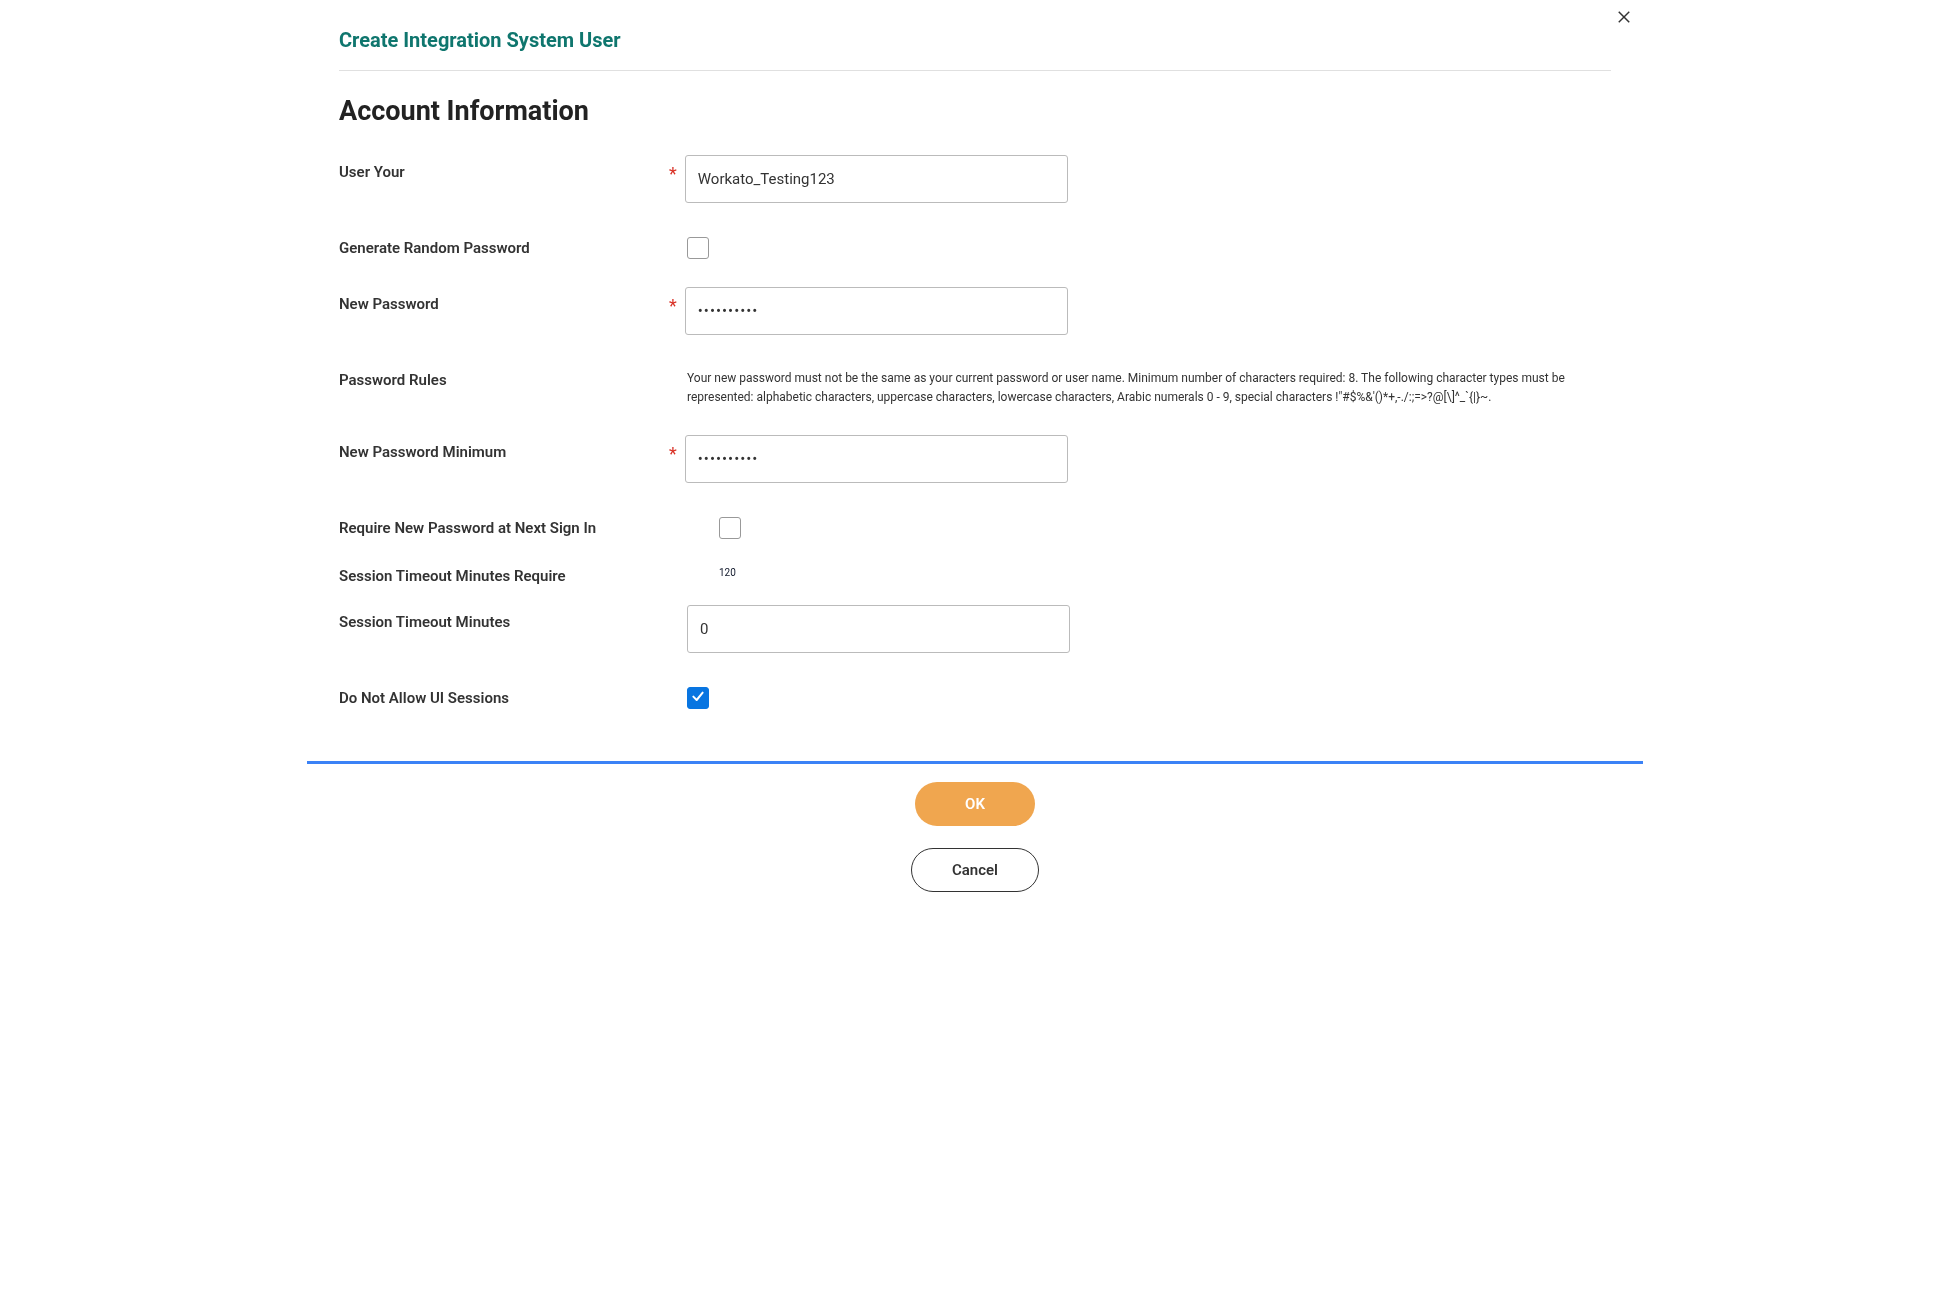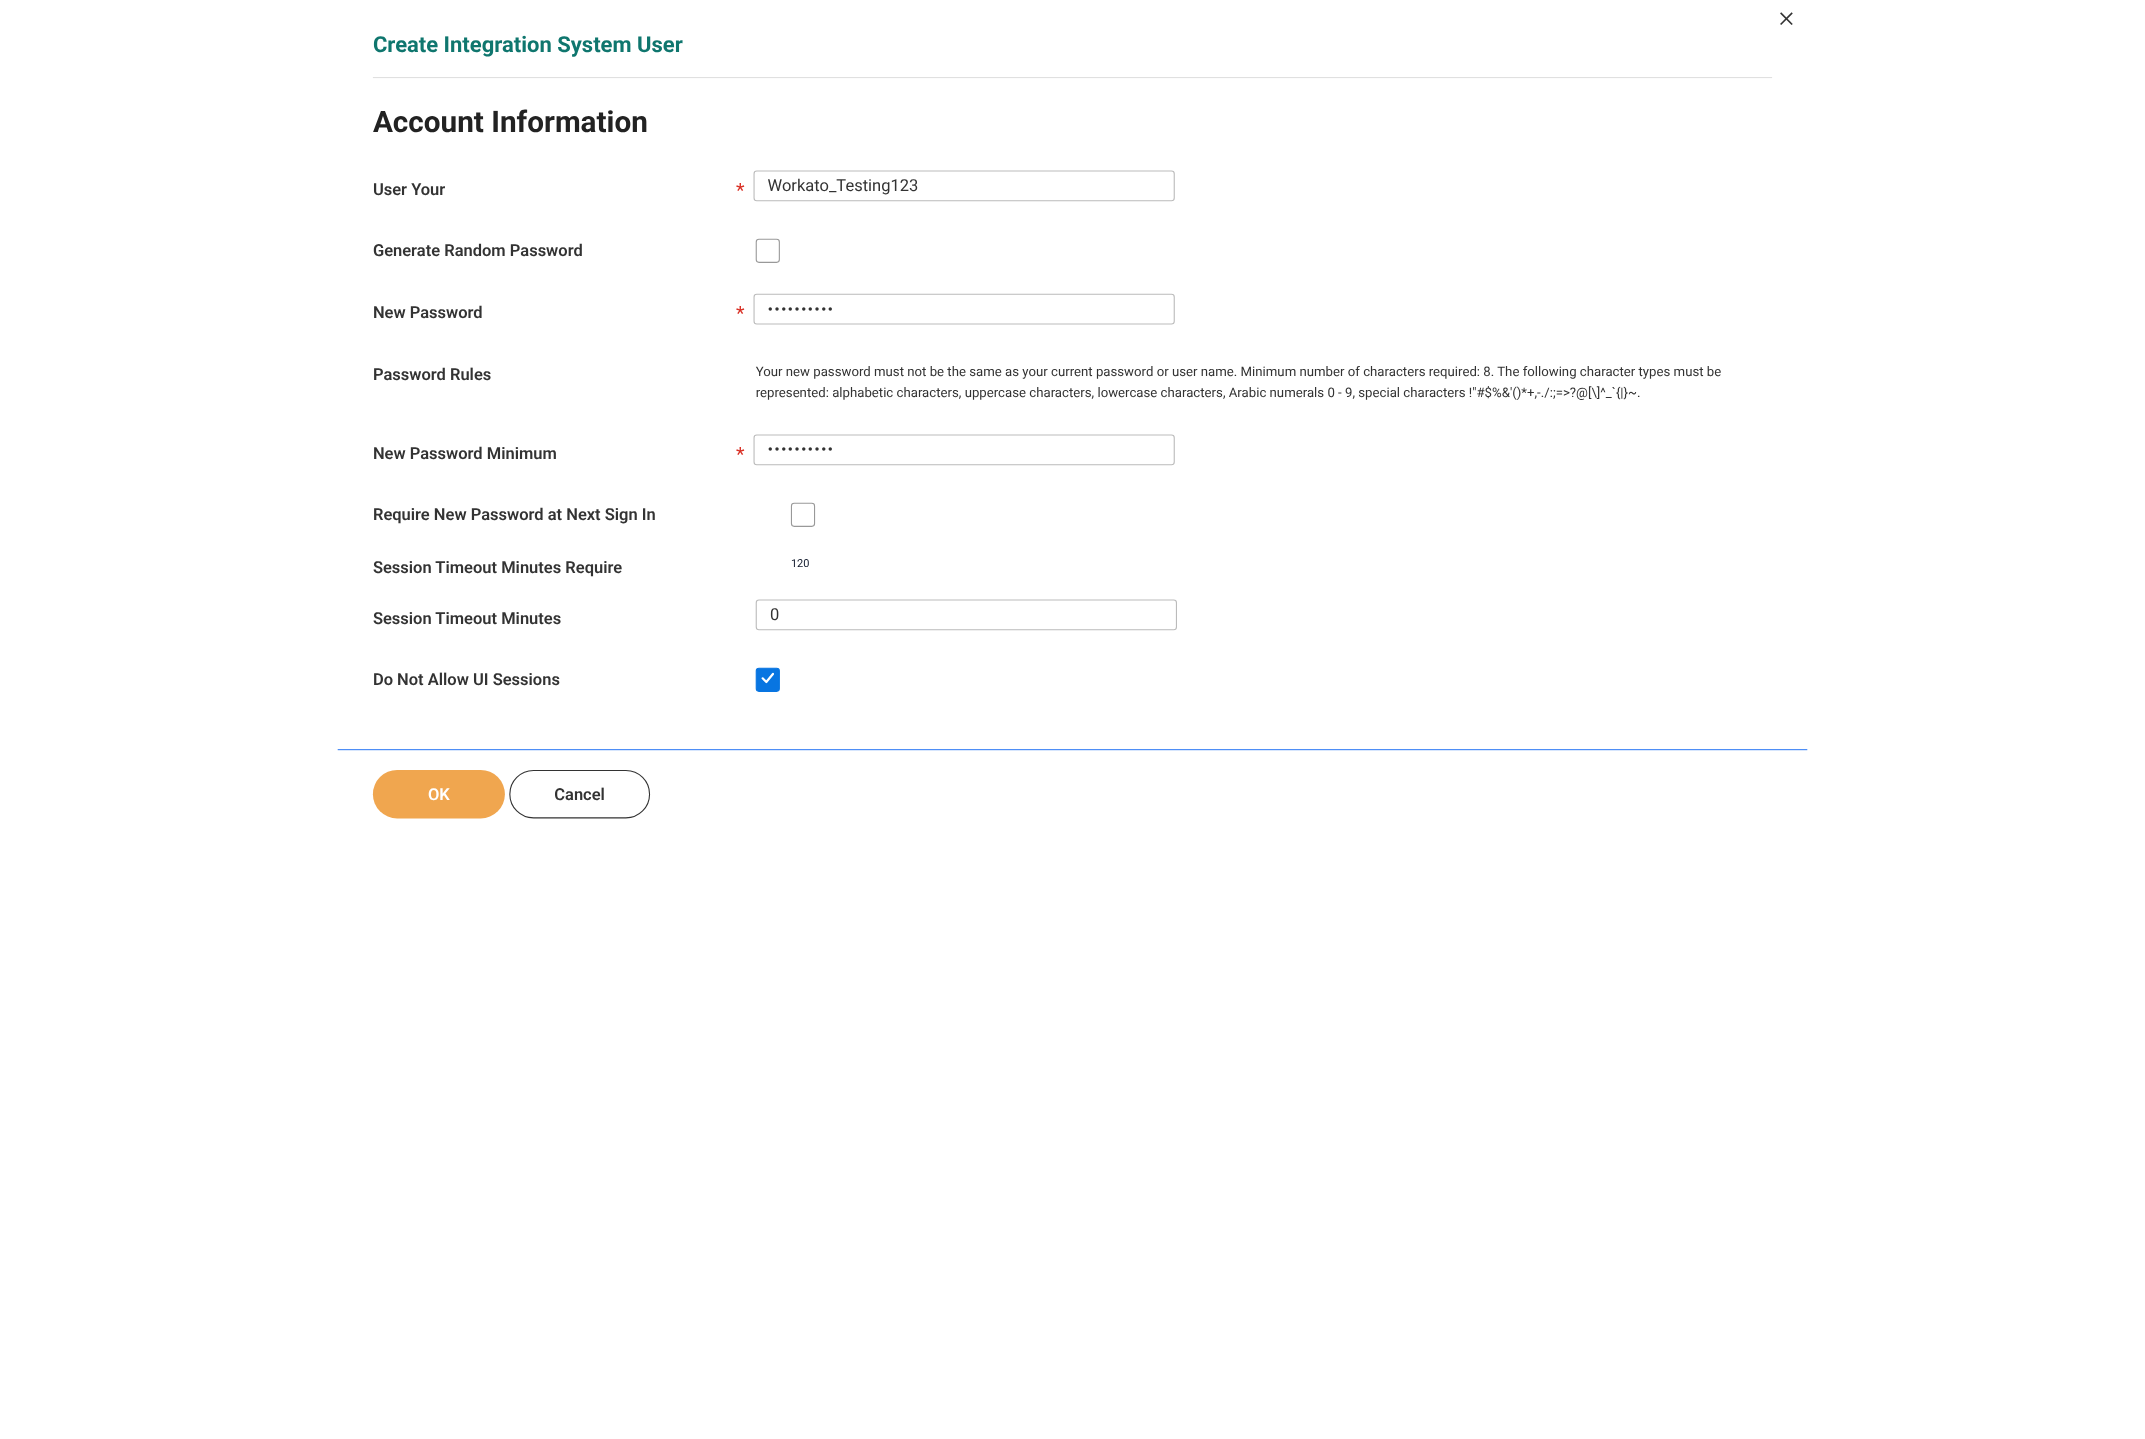--- a/index.html
+++ b/index.html
@@ -80,21 +80,21 @@
       width: 18px;
       flex-shrink: 0;
     }
     .form-control-wrap {
       display: flex;
       align-items: flex-start;
       flex: 1;
     }
     .text-input {
       width: 383px;
-      height: 28px;
+      height: 48px;
       border: 1px solid #bbb;
       border-radius: 3px;
       padding: 0 12px;
       font-size: 15px;
       color: #333;
       font-family: inherit;
     }
     .checkbox {
       width: 22px;
       height: 22px;
@@ -121,25 +121,26 @@
       line-height: 1.6;
       padding-top: 6px;
       max-width: 912px;
     }
     .static-value {
       font-size: 10px;
       color: #0f172a;
       padding-top: 8px;
     }
     .footer {
-      border-top: 1px solid #3b82f6;
+      border-top: 3px solid #3b82f6;
       padding: 18px 32px;
       display: flex;
-      gap: 4px;
+      gap: 22px;
       align-items: center;
+      flex-direction: column;
     }
     .btn {
       height: 44px;
       padding: 0 40px;
       border-radius: 22px;
       font-size: 15px;
       font-weight: 600;
       cursor: pointer;
       min-width: 110px;
       font-family: inherit;

